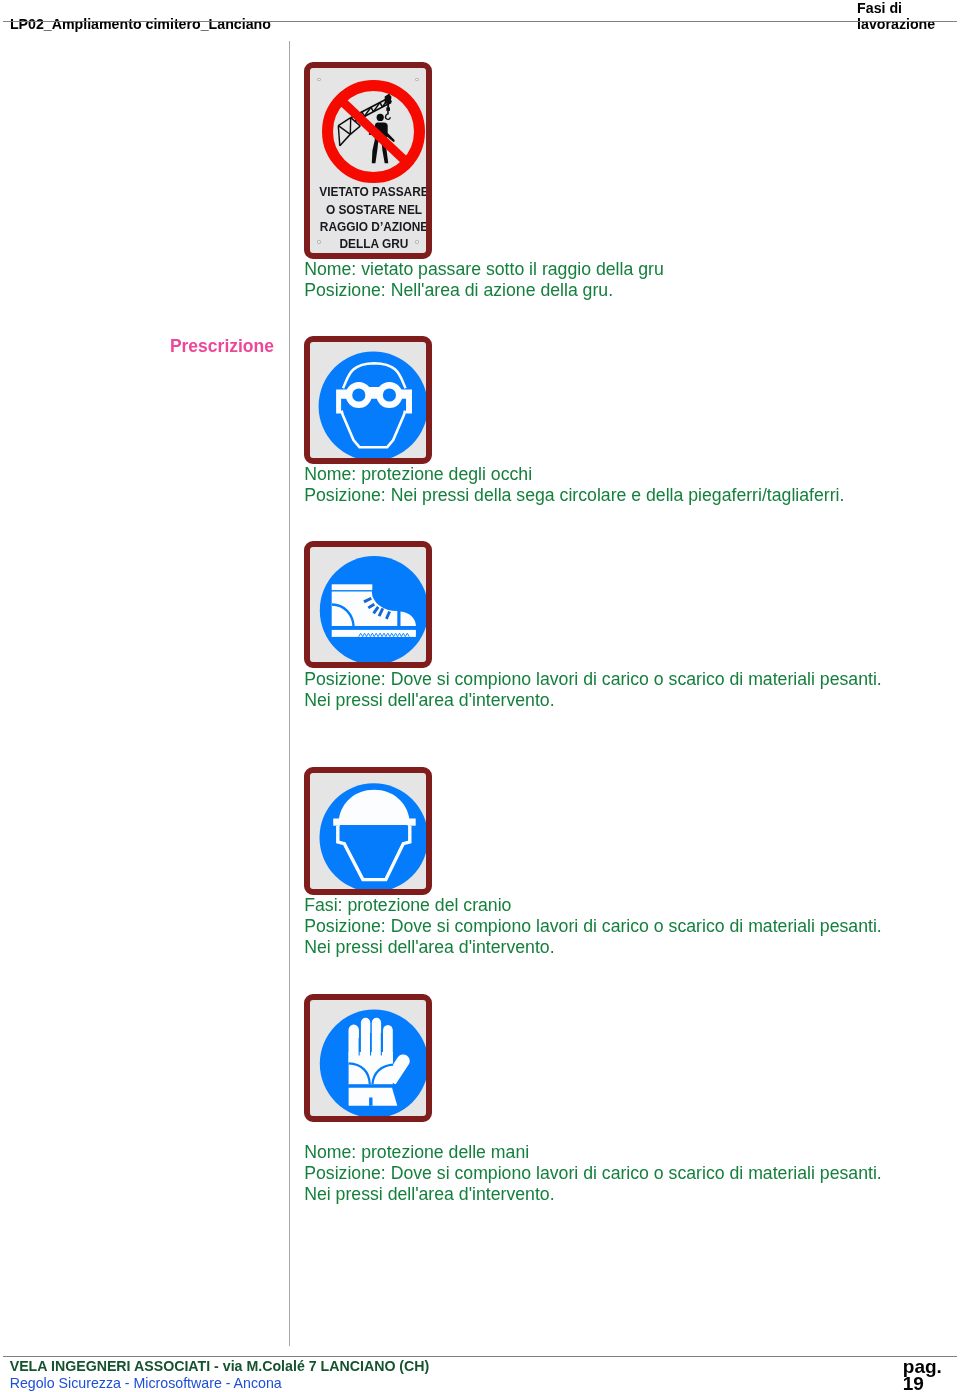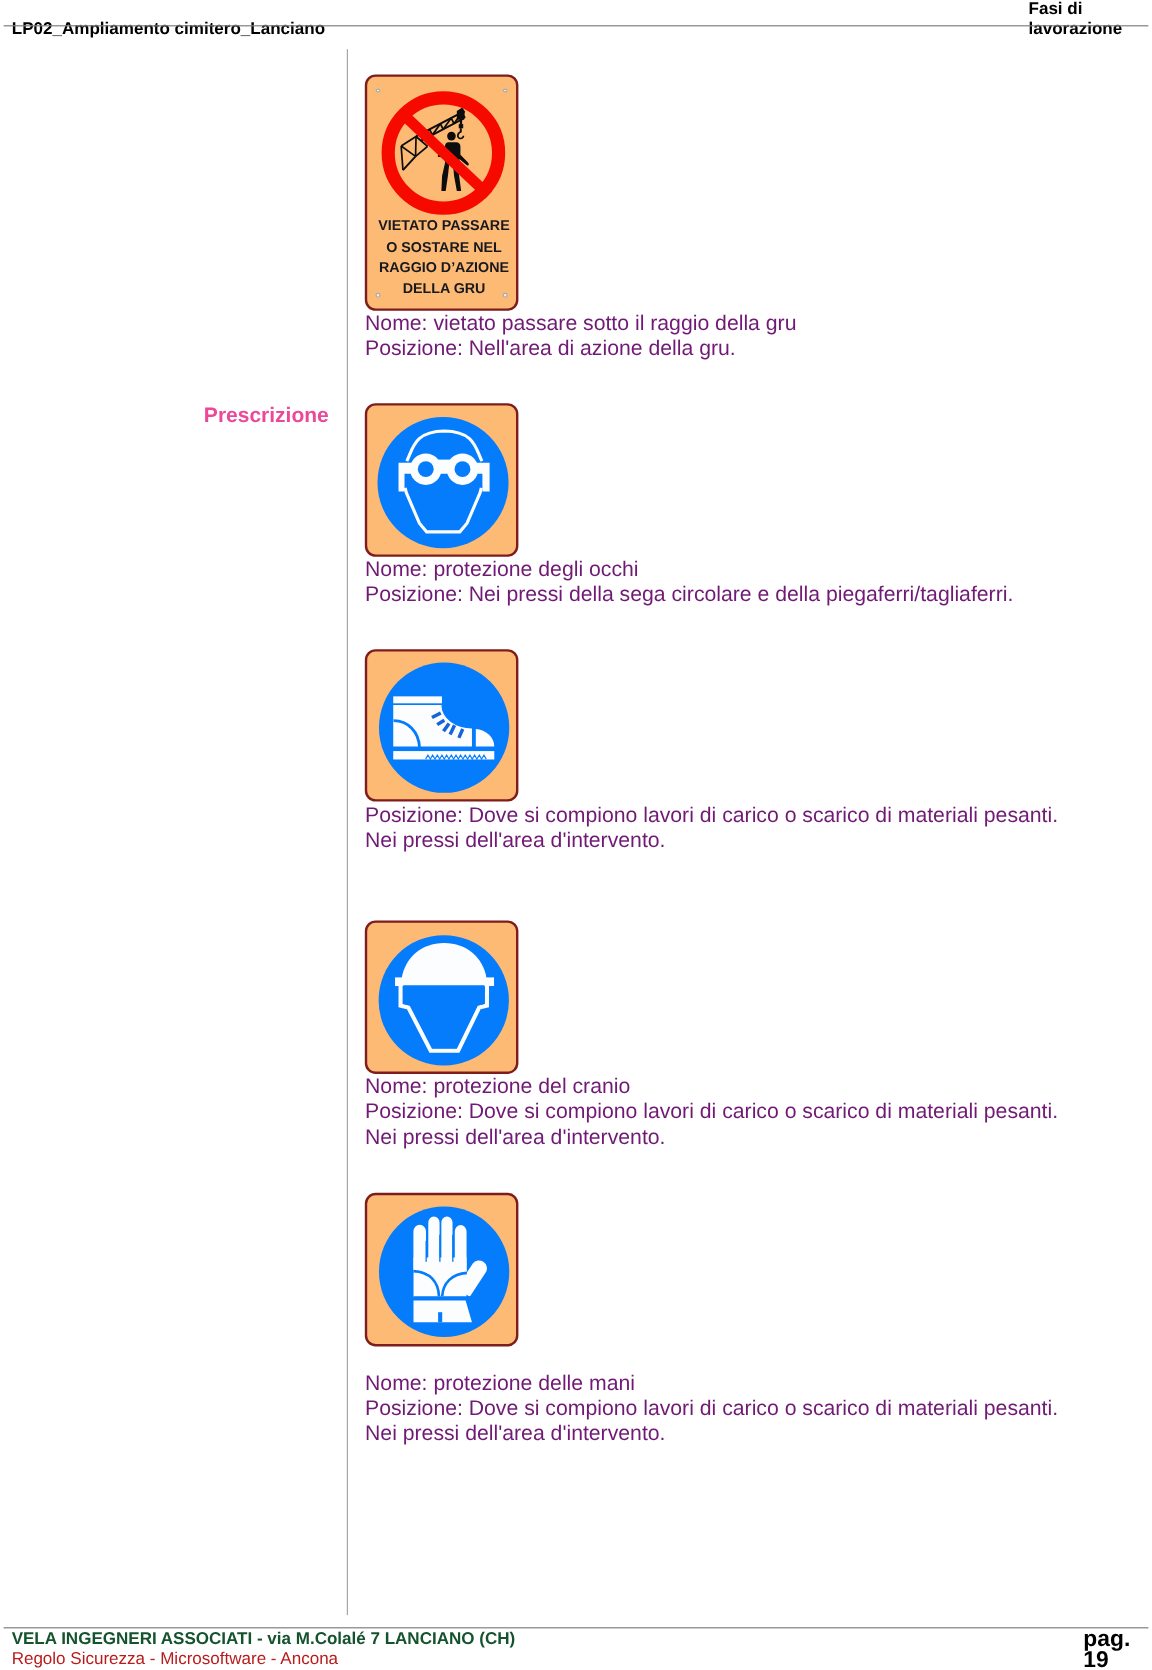--- a/index.html
+++ b/index.html
@@ -37,43 +37,43 @@
   .footer-rule {
     position: absolute; left: 3px; top: 1356px; width: 954px; height: 1px;
     background: #808080;
   }
   .footer-left1 {
     position: absolute; left: 9.7px; top: 1357.6px;
     font-size: 14.2px; font-weight: bold; color: #14532d; line-height: 17.2px;
   }
   .footer-left2 {
     position: absolute; left: 9.7px; top: 1374.8px;
-    font-size: 14.2px; font-weight: normal; color: #b91c1c; line-height: 17.2px;
+    font-size: 14.2px; font-weight: normal; color: #1d4ed8; line-height: 17.2px;
   }
   .footer-right {
     position: absolute; left: 902.8px; top: 1357.6px;
     font-size: 19px; font-weight: bold; color: #000; line-height: 17.2px;
   }
 
   
   .label-prescrizione {
     position: absolute; left: 169.9px; top: 335.9px;
     font-size: 17.5px; font-weight: bold; color: #ec4899; line-height: normal;
   }
   .sign {
     position: absolute;
-    border: 2px solid #7f1d1d;
+    border: 6px solid #7f1d1d;
     border-radius: 9px;
-    background: #fdba74;
+    background: #e5e5e5;
     box-sizing: border-box;
     overflow: hidden;
   }
   .caption {
     position: absolute; left: 304.2px;
-    font-size: 17.68px; color: #701a75; line-height: 21.1px;
+    font-size: 17.68px; color: #15803d; line-height: 21.1px;
     font-size-adjust: none;
   }
   .caption > div { white-space: pre-line; }
   .sign svg { display:block; position:absolute; left:0; top:0; }
   .screw {
     position: absolute; width: 3.4px; height: 3.4px; border-radius: 50%;
     border: 1px solid #aaaaaa; background: #f2f2f2; box-sizing: border-box;
   }
   .s-tl { left: 7.4px; top: 9.5px; }
   .s-tr { right: 7.4px; top: 9.5px; }
@@ -257,21 +257,21 @@
       <rect x="23.2" y="45.5" width="82.5" height="7.2" fill="#fbfdff"></rect>
 
       <path fill="none" stroke="#fbfdff" stroke-width="3.4" d="M27.8 52.7 L27.8 69.0 L34.3 70.6 L52.9 106.6 L75.8 106.6 L93.3 70.6 L99.8 69.0 L99.8 52.7"></path>
 
       <path fill="#047cfc" d="M30.0 52.1 L97.6 52.1 L97.6 67.6 L91.8 69.0 L74.3 104.5 L54.4 104.5 L35.8 69.0 L30.0 67.6 Z"></path>
 
     </svg>
   </div>
 
   <div class="caption cap4">
-    <div>Nome: protezione del cranio</div>
+    <div>Fasi: protezione del cranio</div>
     <div>Posizione: Dove si compiono lavori di carico o scarico di materiali pesanti.
 Nei pressi dell'area d'intervento.</div>
   </div>
 
   <div class="sign sign5">
     <svg viewBox="0 0 128 128" width="128" height="128">
       <circle cx="64.1" cy="63.8" r="54.3" fill="#047cfc"></circle>
       <g fill="#fbfdff">
 
         <path d="M38.5 30.2 a5.25 5.6 0 0 1 10.5 0 L49.0 64.0 L38.5 64.0 Z"></path>

